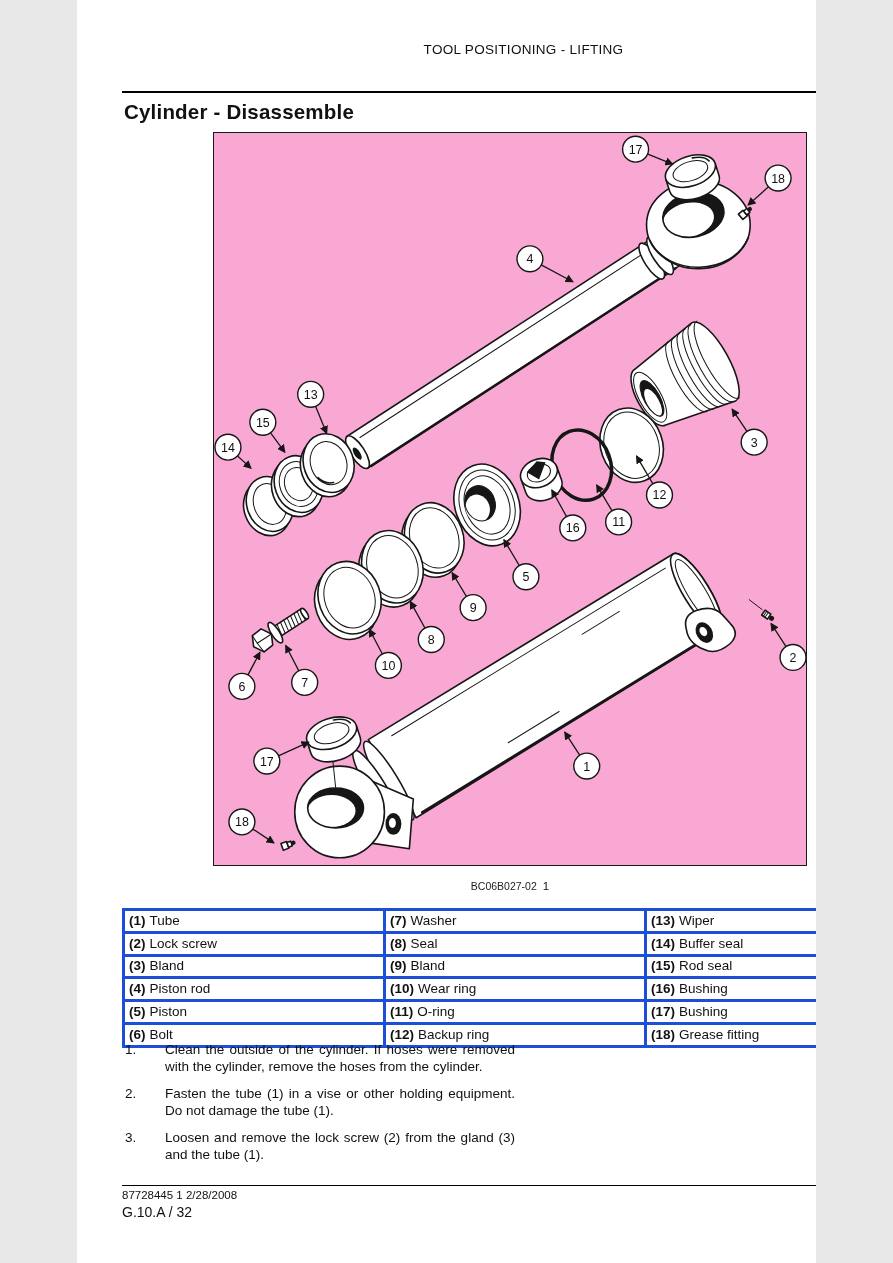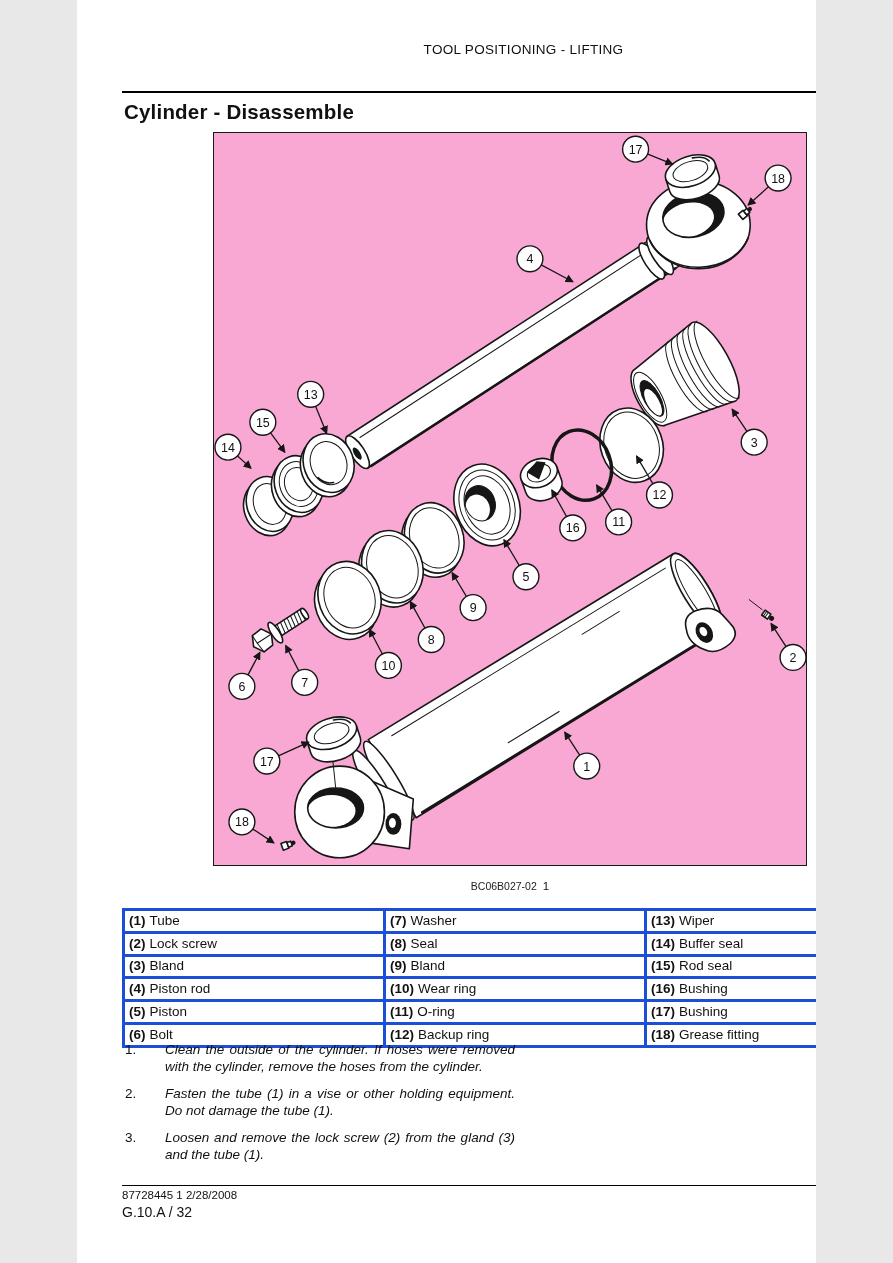--- a/index.html
+++ b/index.html
@@ -37,21 +37,21 @@
                 border-collapse:collapse; table-layout:fixed; font-size:13.5px;
                 border:2px solid #000; }
   table.parts td { border:3px solid #1d4ed8; padding:1px 4px 2px 4px; height:16.8px;
                    white-space:nowrap; overflow:hidden; }
   table.parts b { font-weight:bold; margin-right:4px; }
 
   .steps { position:absolute; top:1042px; left:48px; width:390px;
            font-size:13.5px; line-height:16.5px; }
   .step  { display:flex; margin-bottom:11px; }
   .step-num  { flex:0 0 40px; }
-  .step-text { flex:1; margin:0; text-align:justify;font-style:italic; }
+  .step-text { flex:1; margin:0; text-align:justify; }
 
   .footer-rule { position:absolute; top:1185px; left:45px; width:803px; height:1px; background:#000; }
   .footer-doc  { position:absolute; top:1189px; left:45px; width:803px; text-align:left; font-size:11.5px; }
   .footer-page { position:absolute; top:1204px; left:45px; width:803px; text-align:left; font-size:14px; }
 </style>
 </head>
 <body>
 
 <div class="page">
 

